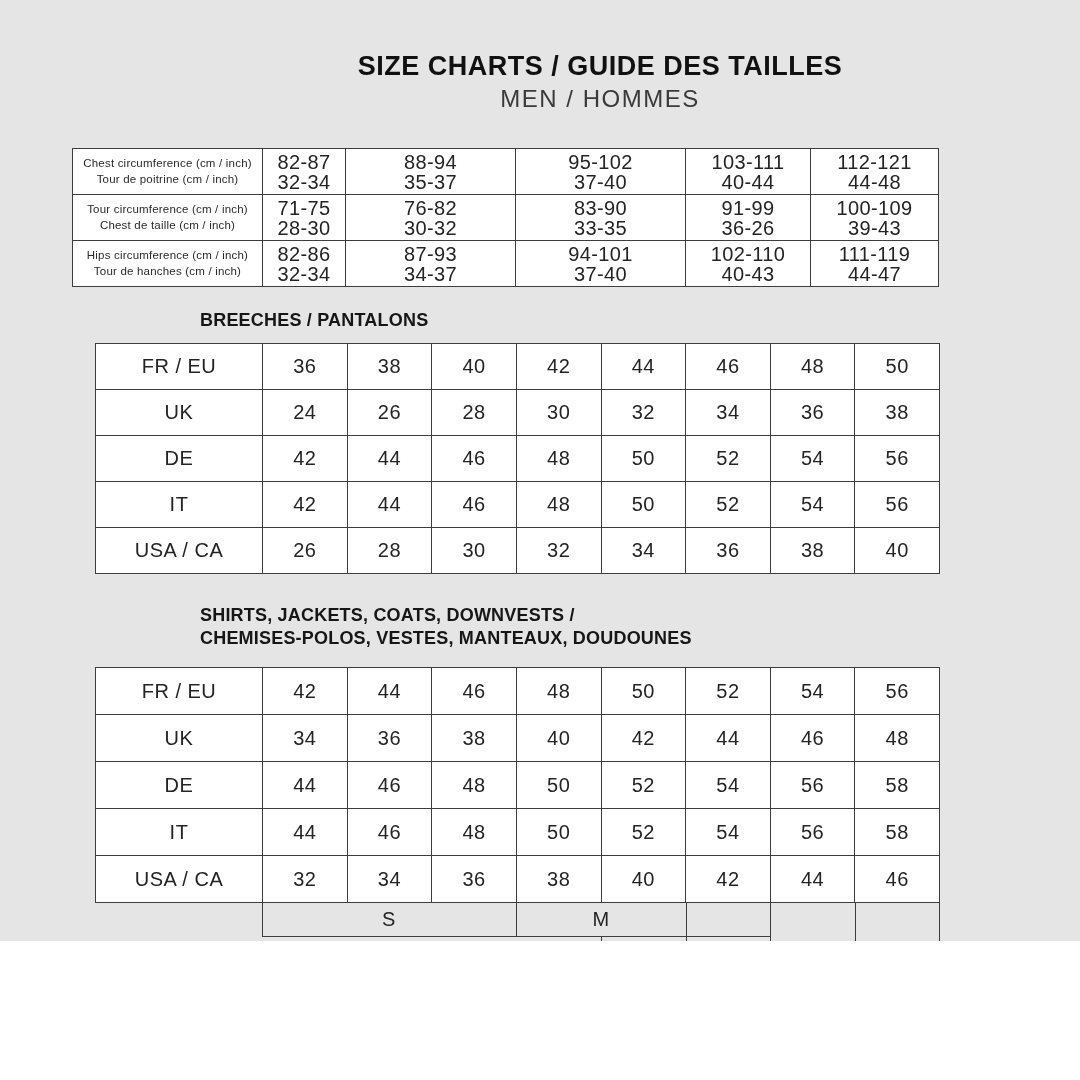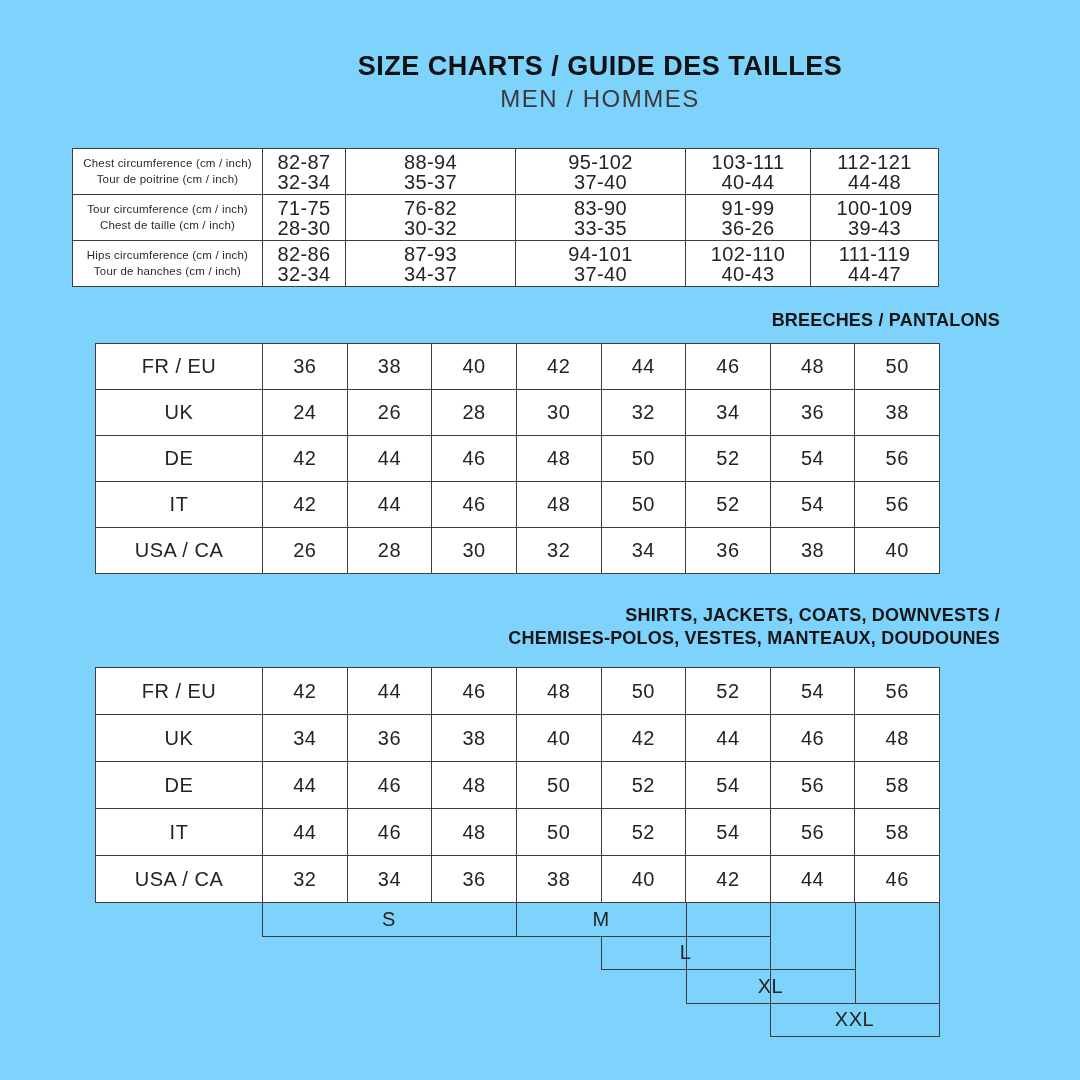--- a/index.html
+++ b/index.html
@@ -2,32 +2,32 @@
 <html><head>
 <meta charset="utf-8">
 <style>
   * { margin:0; padding:0; box-sizing:border-box; }
   html,body { background:#ffffff; }
   body {
     width:1080px; height:1080px;
     font-family:"Liberation Sans", sans-serif;
     color:#222;
   }
-  .canvas { position:relative; width:1080px; height:1080px; background:#7dd3fc; overflow:hidden; }
+  .canvas { position:relative; width:1080px; height:941px; background:#e5e5e5; overflow:hidden; }
 
   .title {
     position:absolute; top:51px; left:100px; width:1000px;
     text-align:center; font-size:27px; font-weight:bold; letter-spacing:0.5px; color:#111;
   }
   .subtitle {
     position:absolute; top:85px; left:100px; width:1000px;
     text-align:center; font-size:24px; font-weight:300; letter-spacing:1.5px; color:#3a3a3a;
   }
   .sec-head {
-    position:absolute; left:200px; width:800px; text-align:right;
+    position:absolute; left:200px; width:800px; text-align:left;
     font-size:18px; font-weight:600; letter-spacing:0.2px; color:#161616; line-height:23px;
   }
   #breeches-head { top:309px; }
   #shirts-head { top:604px; }
 
   table { border-collapse:collapse; table-layout:fixed; position:absolute; background:#fff; }
   td { border:1px solid #3d3d3d; text-align:center; vertical-align:middle; overflow:hidden; }
 
   .t1 { left:72px; top:148px; width:866px; }
   .t1 tr { height:46px;margin-left:47px; }

